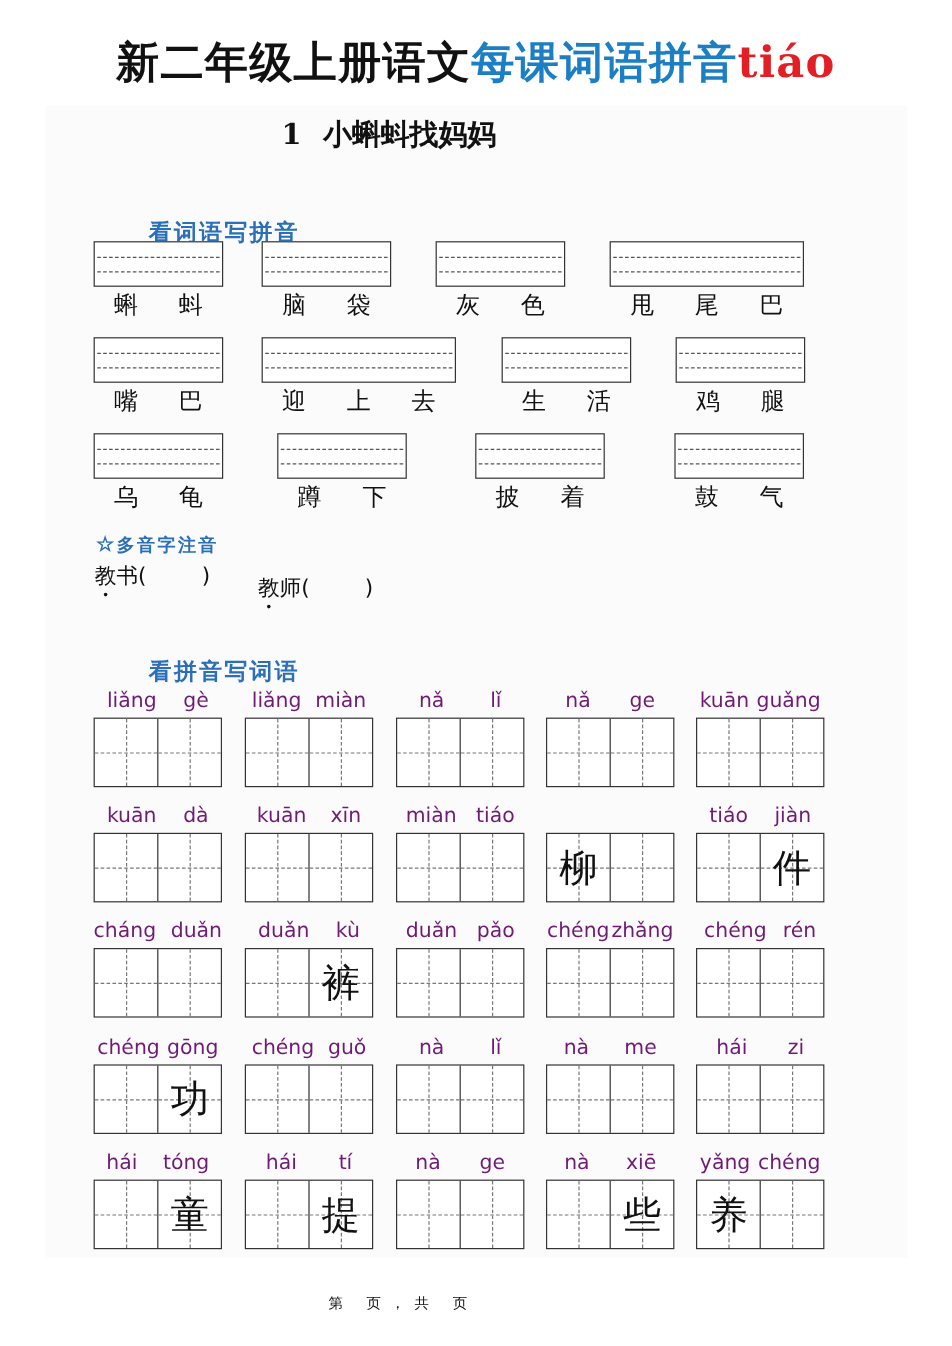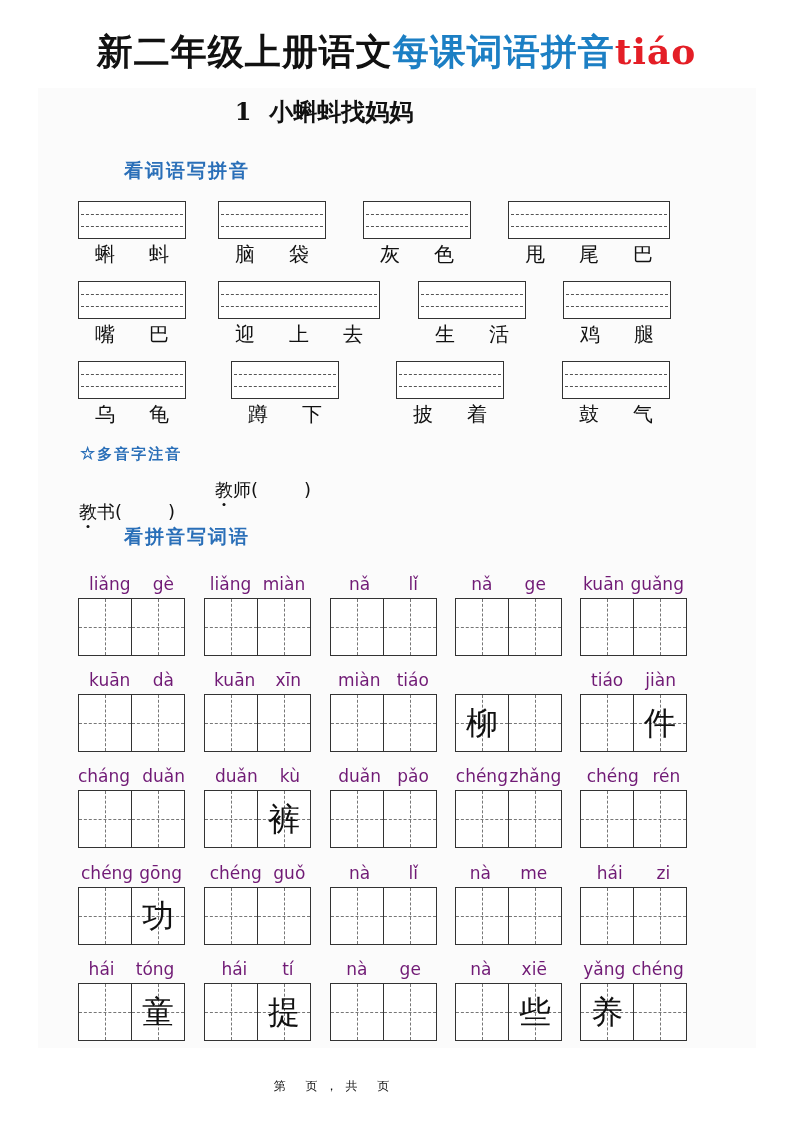--- a/index.html
+++ b/index.html
@@ -5,21 +5,21 @@
   html, body { margin:0; padding:0; }
   body { width:793px; height:1122px; background:#ffffff; position:relative; overflow:hidden; font-family:"DejaVu Serif", serif; }
   .abs { position:absolute; }
   .doc-title { top:28px; left:0; width:793px; text-align:center; font-size:36px; font-weight:bold; letter-spacing:1px; font-family:"DejaVu Serif", serif; white-space:nowrap; }
   .doc-title .t-black { color:#111111; }
   .doc-title .t-blue { color:#1c7fc4; }
   .doc-title .t-red { color:#e41e26; }
   .scan-bg { left:38px; top:88px; width:718px; height:960px; background:#fbfbfb; }
   .lesson-title { top:96px; left:0; width:648px; text-align:center; font-size:24px; font-weight:bold; color:#111; font-family:"DejaVu Serif", serif; }
   .lesson-title .num { margin-right:18px; }
-  .section-head { color:#2a6fb8; font-size:19px; font-weight:bold; letter-spacing:2px; font-family:"DejaVu Serif", serif; }
+  .section-head { color:#2a6fb8; font-size:19px; font-weight:bold; letter-spacing:2px; font-family:"DejaVu Serif", serif;margin-top:23px; }
   .pinyin-box { border:1.5px solid #333; height:38px; box-sizing:border-box; background:#fff; }
   .pinyin-box .dl { position:absolute; left:2px; right:2px; border-top:1px dashed #555; }
   .pinyin-box .dl1 { top:12px; }
   .pinyin-box .dl2 { top:24px; }
   .word-chars { display:flex; justify-content:space-around; font-size:20px; color:#111; font-family:"DejaVu Serif", serif; }
   .poly-head { color:#2a6fb8; font-size:15px; font-weight:bold; letter-spacing:2px; }
   .poly-item { font-size:18px; color:#111; font-family:"DejaVu Sans", sans-serif; }
   .poly-item .dotted { position:relative; }
   .poly-item .dotted::after { content:""; position:absolute; left:50%; bottom:-6px; width:3px; height:3px; background:#111; border-radius:50%; transform:translateX(-50%); }
   .py-label { width:107px; display:flex; justify-content:space-around; font-family:"DejaVu Sans", sans-serif; font-size:17px; color:#701a75; }
@@ -145,21 +145,21 @@
     <div class="abs word-chars" style="left: 562px; top: 401px; width: 108px;">
       <span>鼓</span>
       <span>气</span>
     </div>
   </div>
 
 <div class="abs poly-head" style="left:80px; top:443px;">
   <span style="font-size:17px;">☆</span><span>多音字注音</span>
 </div>
 
-<div class="abs poly-item" style="left:79px; top:500px;">
+<div class="abs poly-item" style="left:79px; top:468px;">
   <span class="dotted">教</span><span>书(</span><span style="display:inline-block; width:46px;"></span><span>)</span>
 </div>
 <div class="abs poly-item" style="left:215px; top:478px;">
   <span class="dotted">教</span><span>师(</span><span style="display:inline-block; width:46px;"></span><span>)</span>
 </div>
 
 <div class="abs section-head" style="left:124px; top:524px;">看拼音写词语</div>
 
 <div id="section3">
     <div class="abs py-label" style="left: 78px; top: 574px;">

